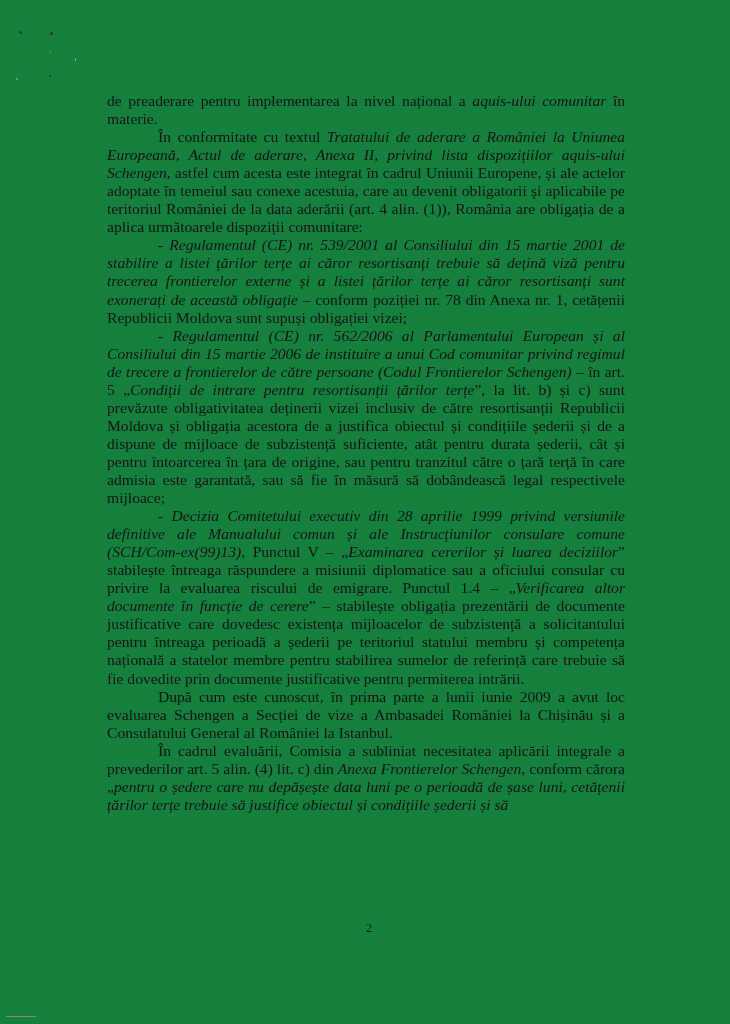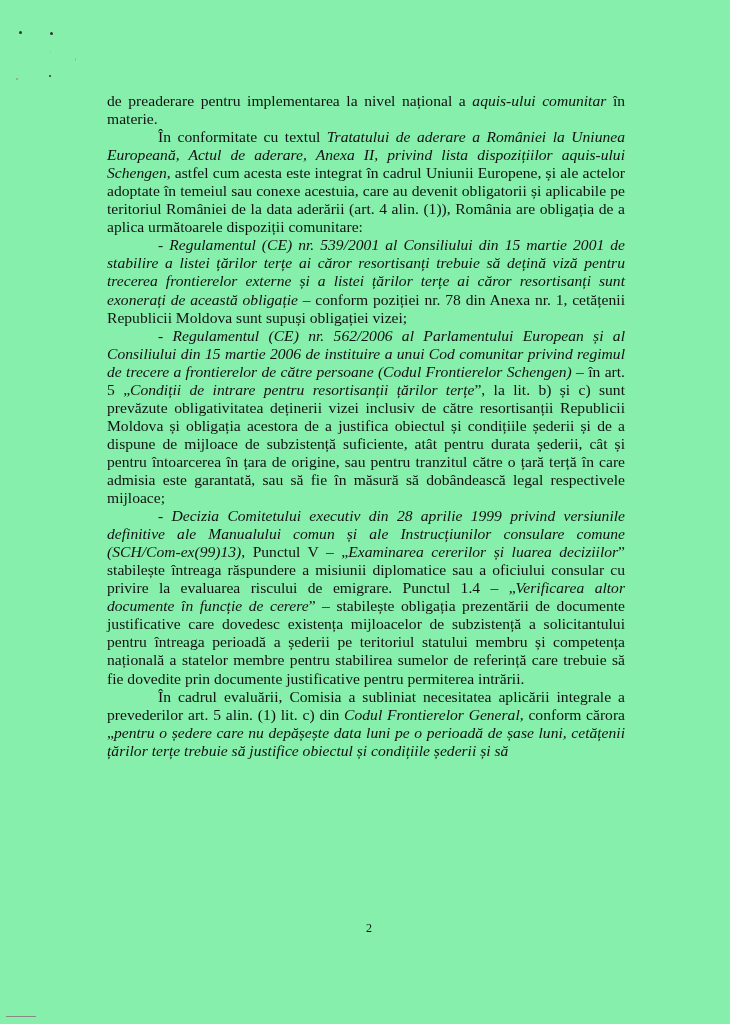--- a/index.html
+++ b/index.html
@@ -1,17 +1,17 @@
 <!DOCTYPE html>
 <html><head>
 <meta charset="utf-8">
 <style>
   html, body { margin:0; padding:0; background:#fff; }
   body { width:730px; height:1024px; position:relative; overflow:hidden; }
-  .page { position:absolute; left:0; top:0; width:730px; height:1024px; background:#86efac; }
+  .page { position:absolute; left:0; top:0; width:730px; height:1024px; background:#15803d; }
   .text { position:absolute; left:107px; top:92px; width:518px;
           font-family:"Liberation Serif", serif; font-size:15.6px; line-height:18.05px; color:#111; }
   .p { margin:0; text-align:justify; }
   .p.indent { text-indent:51px; }
   .p i { font-style:italic; }
   .pagenum { position:absolute; left:366px; top:921px; font-family:"Liberation Serif", serif; font-size:12px; color:#111; }
   .speck { position:absolute; background:#333; border-radius:50%; }
   .footline { position:absolute; left:6px; top:1016px; width:30px; height:1px; background:#888; }
 </style>
 </head>
@@ -24,18 +24,19 @@
   <span class="speck" style="left:75px;top:58px;width:1px;height:3px;background:#aaa;"></span>
   <span class="speck" style="left:16px;top:78px;width:2px;height:2px;background:#999;"></span>
   <span class="speck" style="left:49px;top:75px;width:2px;height:2px;"></span>
 
   <div class="text" id="doc-text">
       <p class="p"><span>de preaderare pentru implementarea la nivel național a </span><i>aquis-ului comunitar</i><span> în materie.</span></p>
       <p class="p indent"><span>În conformitate cu textul </span><i>Tratatului de aderare a României la Uniunea Europeană, Actul de aderare, Anexa II,  privind lista dispozițiilor aquis-ului Schengen</i><span>, astfel cum acesta este integrat în cadrul Uniunii Europene, și ale actelor adoptate în temeiul sau conexe acestuia, care au devenit obligatorii și aplicabile pe teritoriul României de la data aderării (art. 4 alin. (1)), România are obligația de a aplica următoarele dispoziții comunitare:</span></p>
       <p class="p indent"><i>- Regulamentul (CE) nr. 539/2001 al Consiliului din 15 martie 2001 de stabilire a listei țărilor terțe ai căror resortisanți trebuie să dețină viză pentru trecerea frontierelor externe și a listei țărilor terțe ai căror resortisanți sunt exonerați de această obligație</i><span> – conform poziției nr. 78 din Anexa nr. 1, cetățenii Republicii Moldova sunt supuși obligației vizei;</span></p>
       <p class="p indent"><i>- Regulamentul (CE) nr. 562/2006 al Parlamentului European și al Consiliului din 15 martie 2006 de instituire a unui Cod comunitar privind regimul de trecere a frontierelor de către persoane (Codul Frontierelor Schengen)</i><span> – în art. 5 „</span><i>Condiții de intrare pentru resortisanții țărilor terțe</i><span>”, la lit. b) și c) sunt prevăzute obligativitatea deținerii vizei inclusiv de către resortisanții Republicii Moldova și obligația acestora de a justifica obiectul și condițiile șederii și de a dispune de mijloace de subzistență suficiente, atât pentru durata șederii, cât și pentru întoarcerea în țara de origine, sau pentru tranzitul către o țară terță în care admisia este garantată, sau să fie în măsură să dobândească legal respectivele mijloace;</span></p>
       <p class="p indent"><i>- Decizia Comitetului executiv din 28 aprilie 1999 privind versiunile definitive ale Manualului comun și ale Instrucțiunilor consulare comune (SCH/Com-ex(99)13)</i><span>, Punctul V – „</span><i>Examinarea cererilor și luarea deciziilor</i><span>” stabilește întreaga răspundere a misiunii diplomatice sau a oficiului consular cu privire la evaluarea riscului de emigrare. Punctul 1.4 – „</span><i>Verificarea altor documente în funcție de cerere</i><span>” – stabilește obligația prezentării de documente justificative care dovedesc existența mijloacelor de subzistență a solicitantului pentru întreaga perioadă a șederii pe teritoriul statului membru și competența națională a statelor membre pentru stabilirea sumelor de referință care trebuie să fie dovedite prin documente justificative pentru permiterea intrării.</span></p>
-      <p class="p indent"><span>În cadrul evaluării, Comisia a subliniat necesitatea aplicării integrale a prevederilor art. 5 alin. (1) lit. c) din </span><i>Codul Frontierelor General</i><span>, conform cărora „</span><i>pentru o ședere care nu depășește data luni pe o perioadă de șase luni, cetățenii țărilor terțe trebuie să justifice obiectul și condițiile șederii și să</i></p>
+      <p class="p indent"><span>După cum este cunoscut, în prima parte a lunii iunie 2009 a avut loc evaluarea Schengen a Secției de vize a Ambasadei României la Chișinău și a Consulatului General al României la Istanbul.</span></p>
+      <p class="p indent"><span>În cadrul evaluării, Comisia a subliniat necesitatea aplicării integrale a prevederilor art. 5 alin. (4) lit. c) din </span><i>Anexa Frontierelor Schengen</i><span>, conform cărora „</span><i>pentru o ședere care nu depășește data luni pe o perioadă de șase luni, cetățenii țărilor terțe trebuie să justifice obiectul și condițiile șederii și să</i></p>
     </div>
 
   <div class="pagenum">2</div>
   <div class="footline"></div>
 </div>
 
 </body></html>

